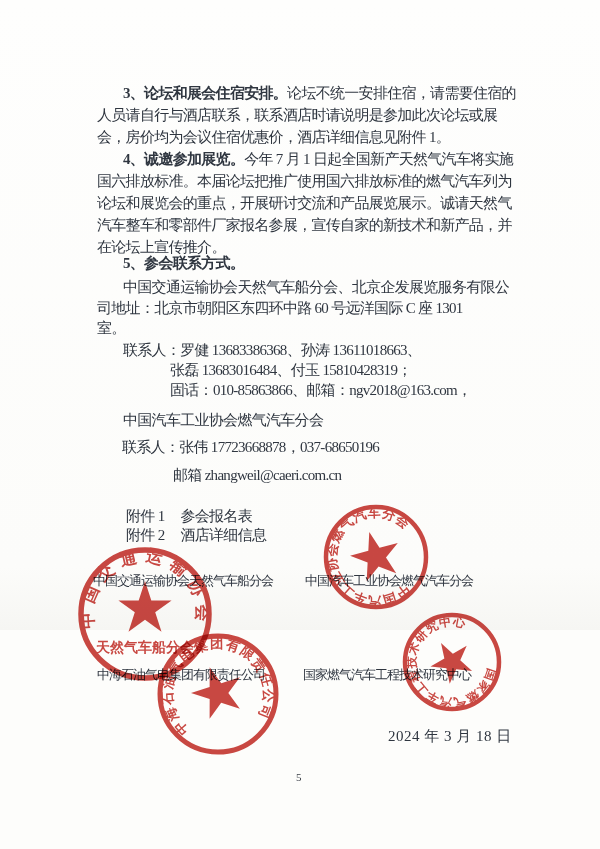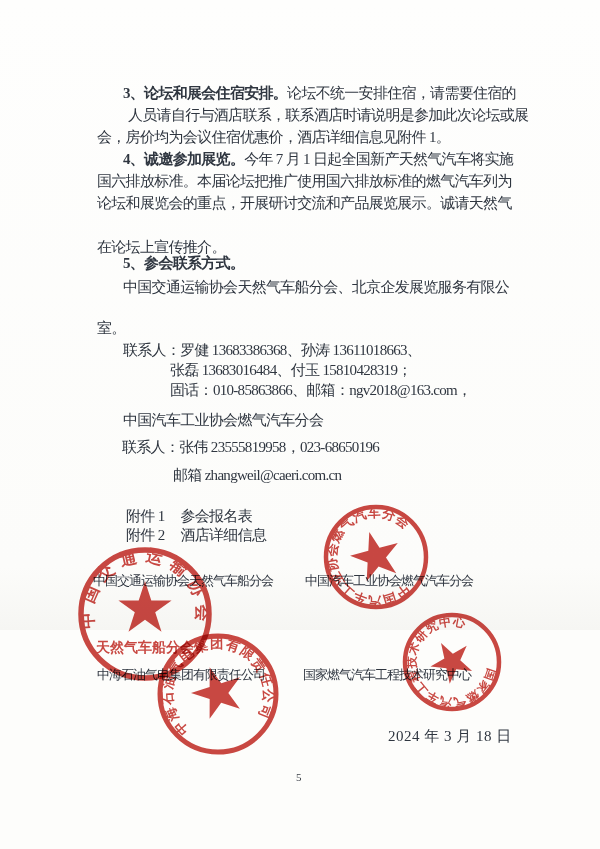--- a/index.html
+++ b/index.html
@@ -38,40 +38,42 @@
   .seal svg{display:block;}
 </style>
 </head>
 <body>
 
 <div class="page">
 
   <div class="tl" style="left:123px;top:84px;">
     <span class="b">3、论坛和展会住宿安排。</span><span>论坛不统一安排住宿，请需要住宿的</span>
   </div>
-  <div class="tl" style="left:97px;top:106px;margin-left:31px;">人员请自行与酒店联系，联系酒店时请说明是参加此次论坛或展</div>
+  <div class="tl" style="left:97px;top:106px;">人员请自行与酒店联系，联系酒店时请说明是参加此次论坛或展</div>
   <div class="tl" style="left:97px;top:128px;">会，房价均为会议住宿优惠价，酒店详细信息见附件 1。</div>
 
   <div class="tl" style="left:123px;top:150px;">
     <span class="b">4、诚邀参加展览。</span><span>今年 7 月 1 日起全国新产天然气汽车将实施</span>
   </div>
   <div class="tl" style="left:97px;top:194px;">论坛和展览会的重点，开展研讨交流和产品展览展示。诚请天然气</div>
   <div class="tl" style="left:97px;top:172px;">国六排放标准。本届论坛把推广使用国六排放标准的燃气汽车列为</div>
+  <div class="tl" style="left:97px;top:216px;">汽车整车和零部件厂家报名参展，宣传自家的新技术和新产品，并</div>
   <div class="tl" style="left:97px;top:238px;">在论坛上宣传推介。</div>
 
   <div class="tl b" style="left:123px;top:254px;">5、参会联系方式。</div>
 
   <div class="tl" style="left:123px;top:278px;">中国交通运输协会天然气车船分会、北京企发展览服务有限公</div>
+  <div class="tl" style="left:97px;top:299px;">司地址：北京市朝阳区东四环中路 60 号远洋国际 C 座 1301</div>
   <div class="tl" style="left:97px;top:319px;">室。</div>
   <div class="tl" style="left:123px;top:341px;">联系人：罗健 13683386368、孙涛 13611018663、</div>
   <div class="tl" style="left:170px;top:361px;">张磊 13683016484、付玉 15810428319；</div>
   <div class="tl" style="left:170px;top:381px;">固话：010-85863866、邮箱：ngv2018@163.com，</div>
 
   <div class="tl" style="left:123px;top:411px;">中国汽车工业协会燃气汽车分会</div>
-  <div class="tl" style="left:122px;top:438px;">联系人：张伟 23555819958，023-68650196</div>
+  <div class="tl" style="left:122px;top:438px;">联系人：张伟 17723668878，037-68650196</div>
   <div class="tl" style="left:173px;top:466px;">邮箱 zhangweil@caeri.com.cn</div>
 
   <div class="tl" style="left:126px;top:507px;">
     <span class="att-label">附件 1</span><span>参会报名表</span>
   </div>
   <div class="tl" style="left:126px;top:526px;">
     <span class="att-label">附件 2</span><span>酒店详细信息</span>
   </div>
 
   <div class="tl sig" style="left:93px;top:571px;">中国交通运输协会天然气车船分会</div>

